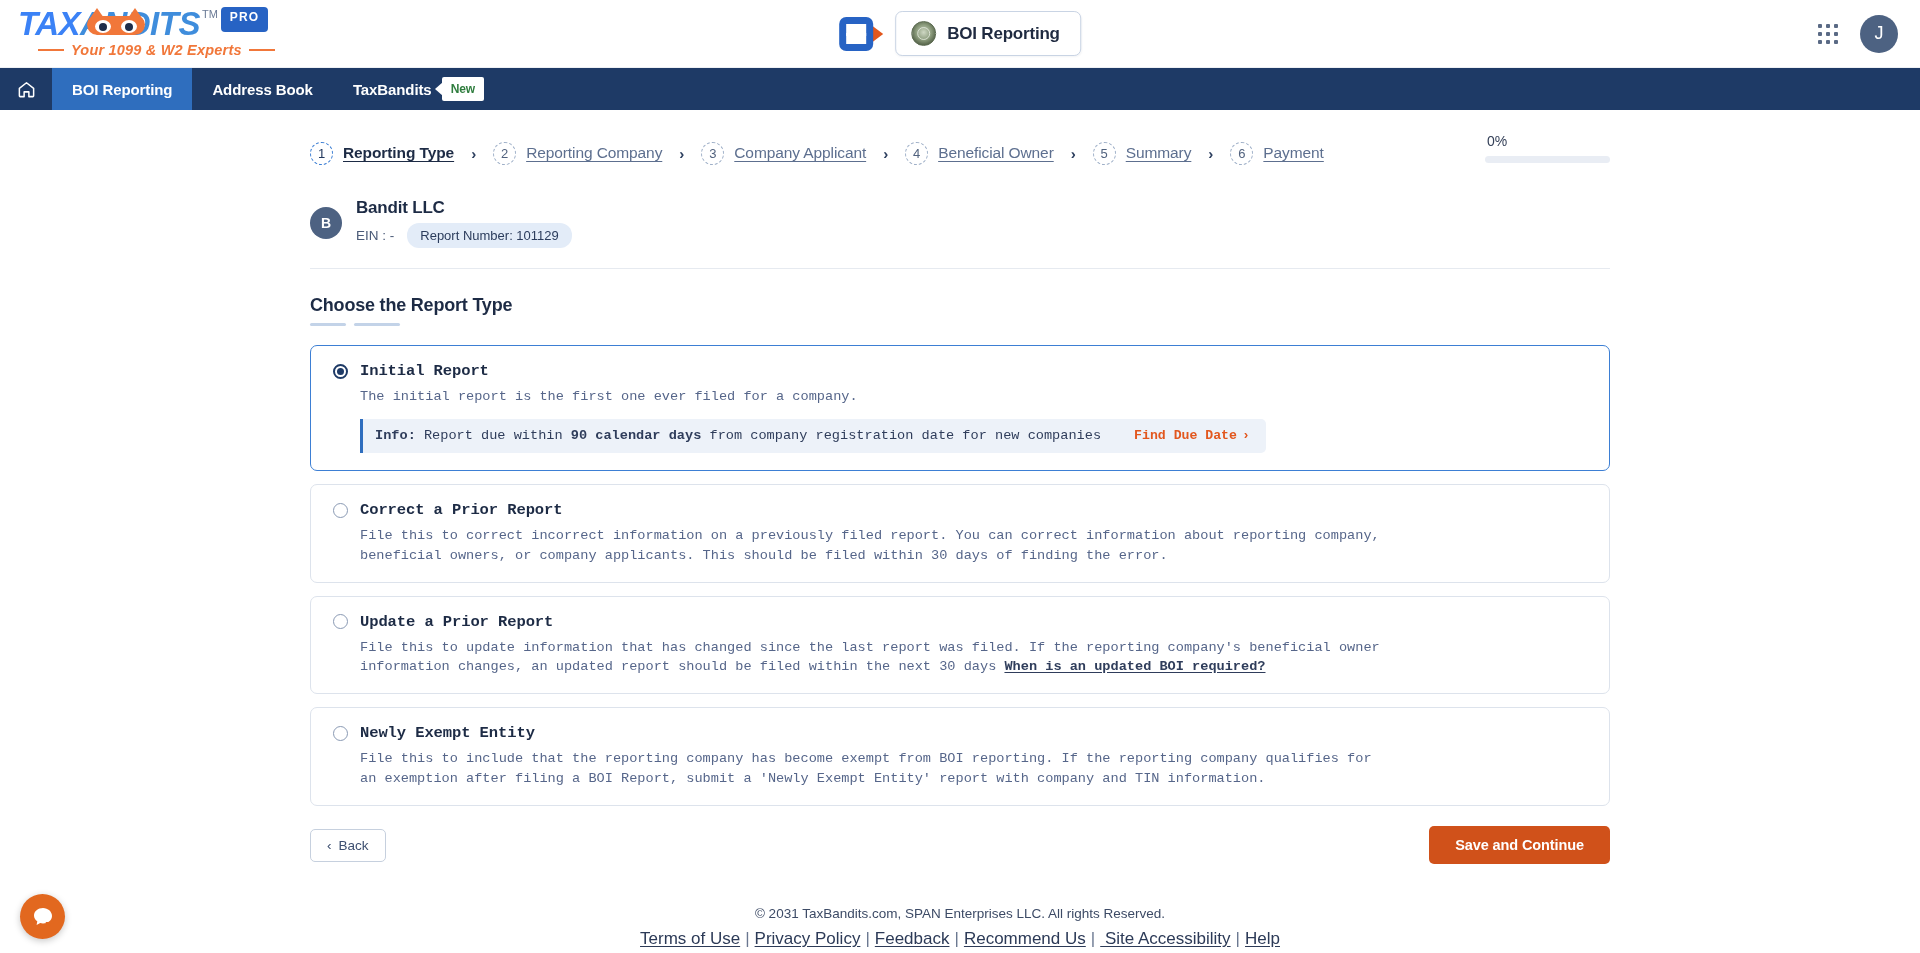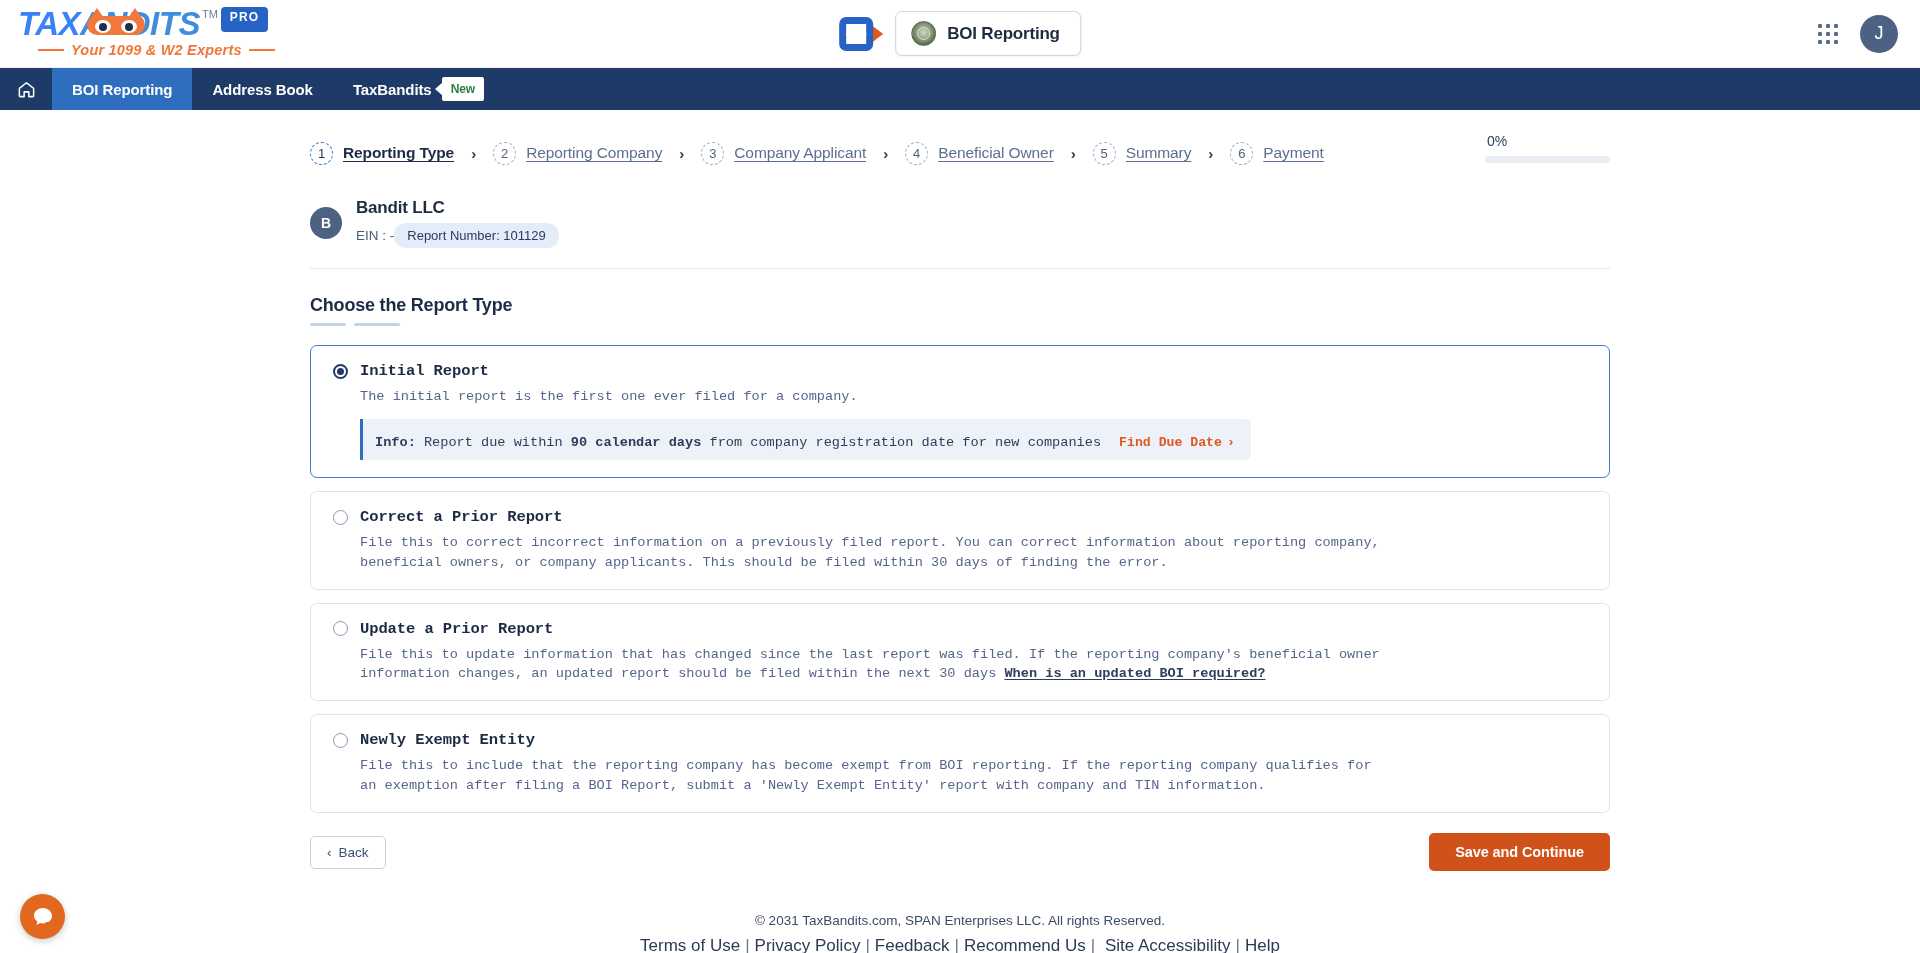--- a/index.html
+++ b/index.html
@@ -200,21 +200,21 @@
     padding: 16px 0 20px; border-bottom: 1px solid #e6eaf0;
     margin-top: 12px;
   }
   .company-avatar {
     width: 32px; height: 32px; border-radius: 50%;
     background: #4d6282; color: #fff;
     display: flex; align-items: center; justify-content: center;
     font-size: 14px; font-weight: 700;
   }
   .company-name { font-size: 17px; font-weight: 700; color: #1d2b45; letter-spacing: -0.2px; }
-  .company-sub { display: flex; align-items: center; margin-top: 5px; }
+  .company-sub { display: flex; align-items: center; gap: 13px; margin-top: 5px; }
   .company-ein { font-size: 13.5px; color: #4a5a77; }
   .report-pill {
     background: #e3ecf8; color: #2b3c5c;
     font-size: 13px; padding: 5px 13px; border-radius: 12px;
   }
 
   
   .section-title {
     font-size: 18px; font-weight: 700; color: #1d2b45;
     margin-top: 26px; letter-spacing: -0.2px;
@@ -251,22 +251,22 @@
   }
   .card-desc .inline-link {
     color: #2f3d5b; font-weight: 700; text-decoration: underline;
     text-underline-offset: 2px;
   }
 
   .info-bar {
     margin: 13px 0 0 27px;
     background: #edf2f9; border-left: 3px solid #2f6ebe;
     border-radius: 0 5px 5px 0;
-    padding: 16px 16px 10px 12px;
-    display: inline-flex; align-items: center; gap: 18px;
+    padding: 9px 16px 10px 12px;
+    display: inline-flex; align-items: center; gap: 33px;
   }
   .info-text { font-size: 13.6px; color: #2f3d5b; }
   .info-text b { font-weight: 700; }
   .find-due {
     font-size: 13.2px; font-weight: 700; color: #e2571e;
     display: inline-flex; align-items: center; gap: 5px; white-space: nowrap;
   }
 
   
   .actions { display: flex; justify-content: space-between; align-items: center; margin-top: 20px; }

